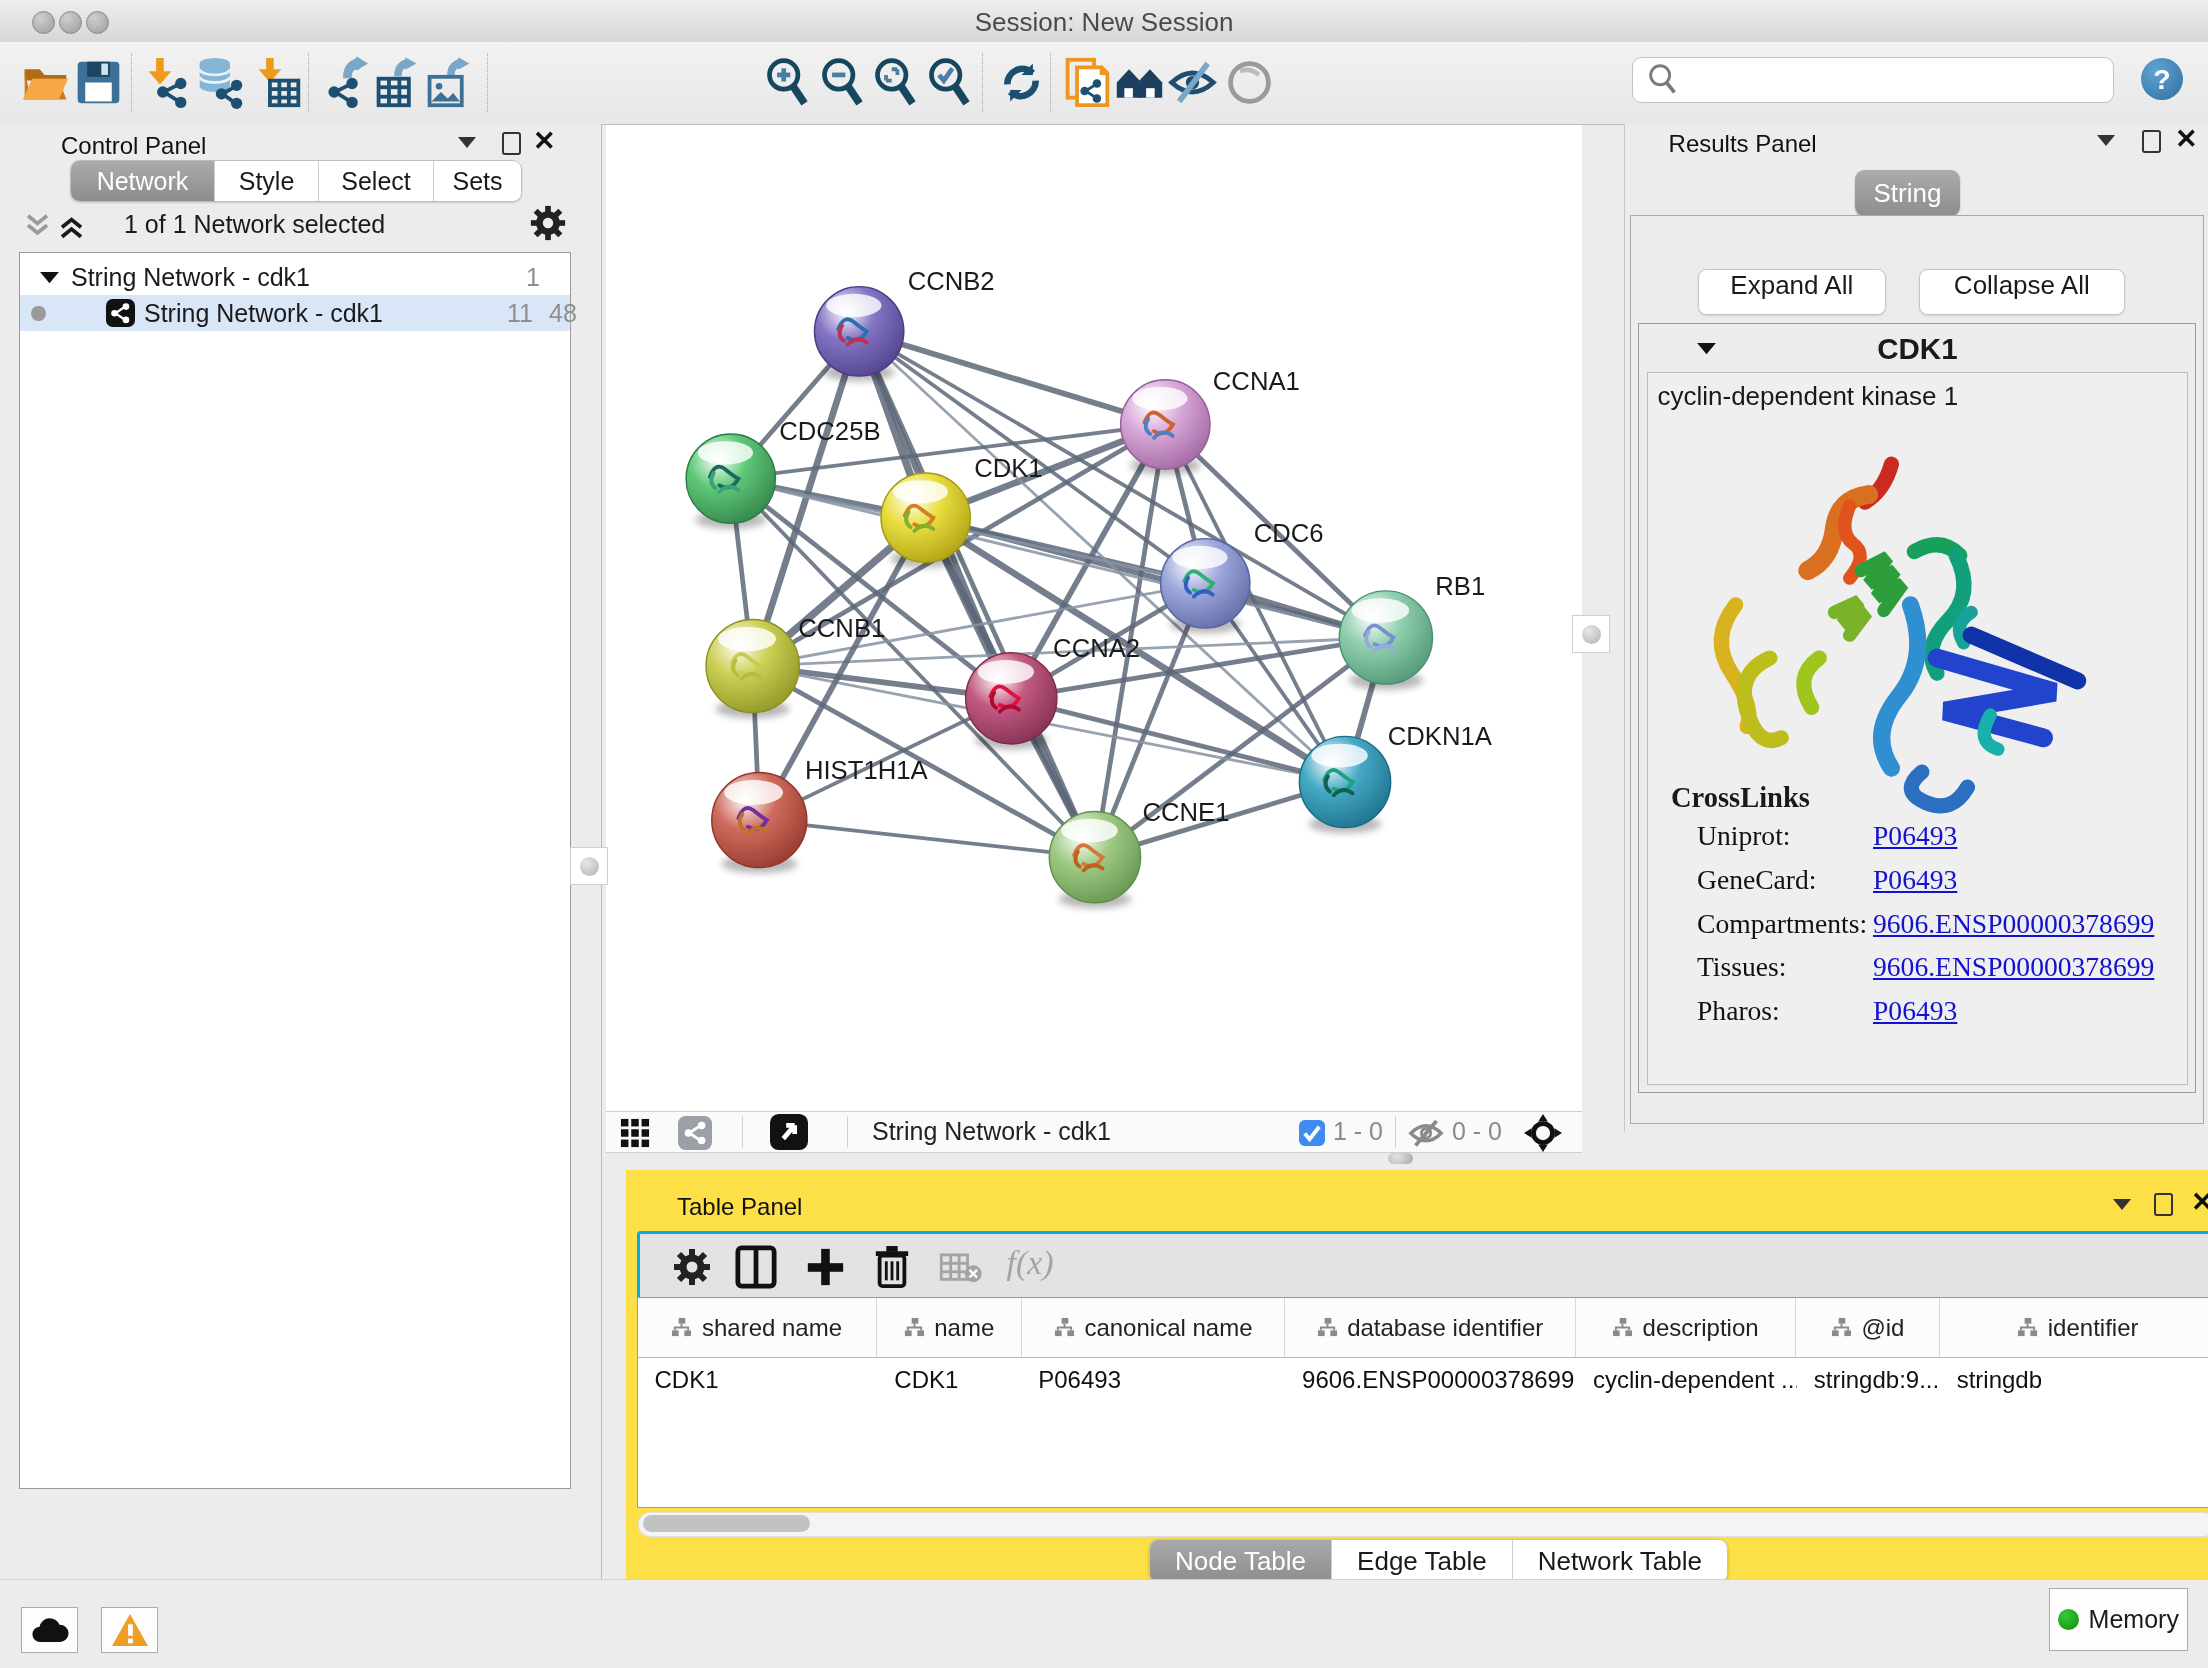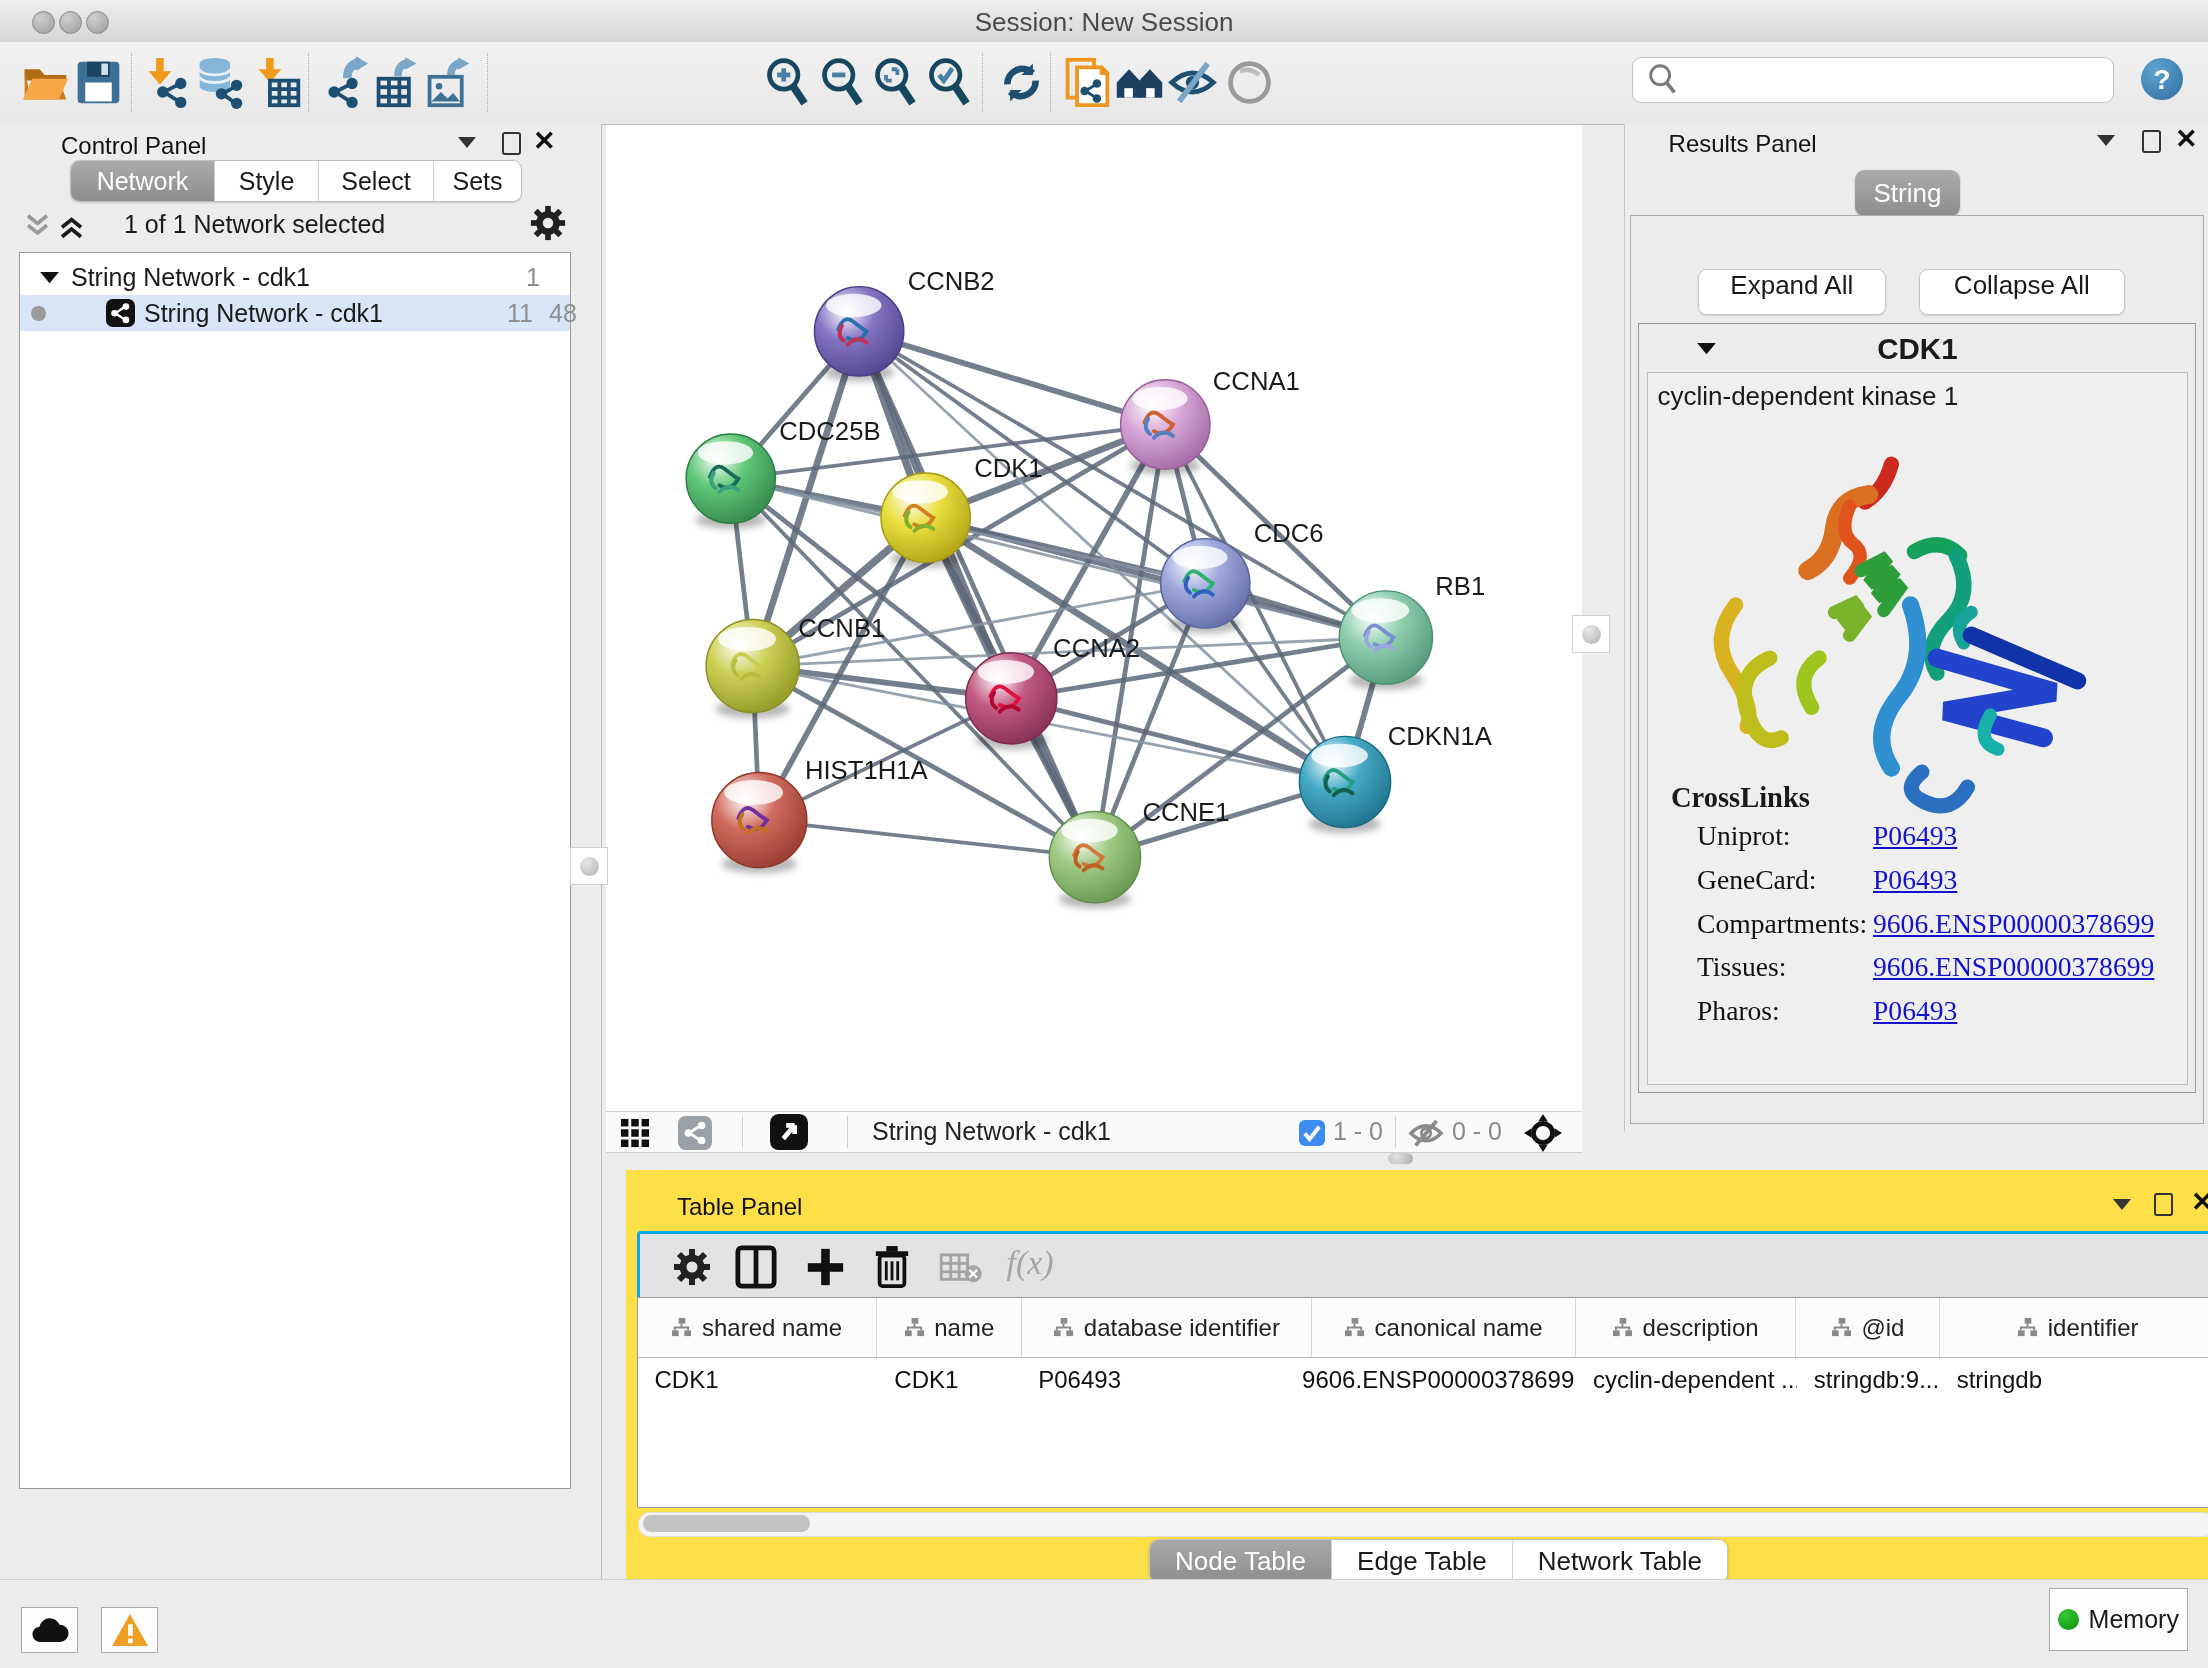--- a/index.html
+++ b/index.html
@@ -789,41 +789,41 @@
             <svg width="21" height="21" viewBox="0 0 22 22">
               <g fill="#8a8a8a">
                 <rect x="8" y="1" width="7" height="6"></rect>
                 <rect x="1" y="14" width="7" height="6"></rect>
                 <rect x="14" y="14" width="7" height="6"></rect>
               </g>
               <path d="M11 7v4M4 14v-3h14v3" stroke="#8a8a8a" stroke-width="2" fill="none"></path>
             </svg>
             <span>name</span>
           </div>
+          <div class="th" style="width: 264px;">
+            <svg width="21" height="21" viewBox="0 0 22 22">
+              <g fill="#8a8a8a">
+                <rect x="8" y="1" width="7" height="6"></rect>
+                <rect x="1" y="14" width="7" height="6"></rect>
+                <rect x="14" y="14" width="7" height="6"></rect>
+              </g>
+              <path d="M11 7v4M4 14v-3h14v3" stroke="#8a8a8a" stroke-width="2" fill="none"></path>
+            </svg>
+            <span>canonical name</span>
+          </div>
           <div class="th" style="width: 291px;">
             <svg width="21" height="21" viewBox="0 0 22 22">
               <g fill="#8a8a8a">
                 <rect x="8" y="1" width="7" height="6"></rect>
                 <rect x="1" y="14" width="7" height="6"></rect>
                 <rect x="14" y="14" width="7" height="6"></rect>
               </g>
               <path d="M11 7v4M4 14v-3h14v3" stroke="#8a8a8a" stroke-width="2" fill="none"></path>
             </svg>
             <span>database identifier</span>
-          </div>
-          <div class="th" style="width: 264px;">
-            <svg width="21" height="21" viewBox="0 0 22 22">
-              <g fill="#8a8a8a">
-                <rect x="8" y="1" width="7" height="6"></rect>
-                <rect x="1" y="14" width="7" height="6"></rect>
-                <rect x="14" y="14" width="7" height="6"></rect>
-              </g>
-              <path d="M11 7v4M4 14v-3h14v3" stroke="#8a8a8a" stroke-width="2" fill="none"></path>
-            </svg>
-            <span>canonical name</span>
           </div>
           <div class="th" style="width: 221px;">
             <svg width="21" height="21" viewBox="0 0 22 22">
               <g fill="#8a8a8a">
                 <rect x="8" y="1" width="7" height="6"></rect>
                 <rect x="1" y="14" width="7" height="6"></rect>
                 <rect x="14" y="14" width="7" height="6"></rect>
               </g>
               <path d="M11 7v4M4 14v-3h14v3" stroke="#8a8a8a" stroke-width="2" fill="none"></path>
             </svg>

